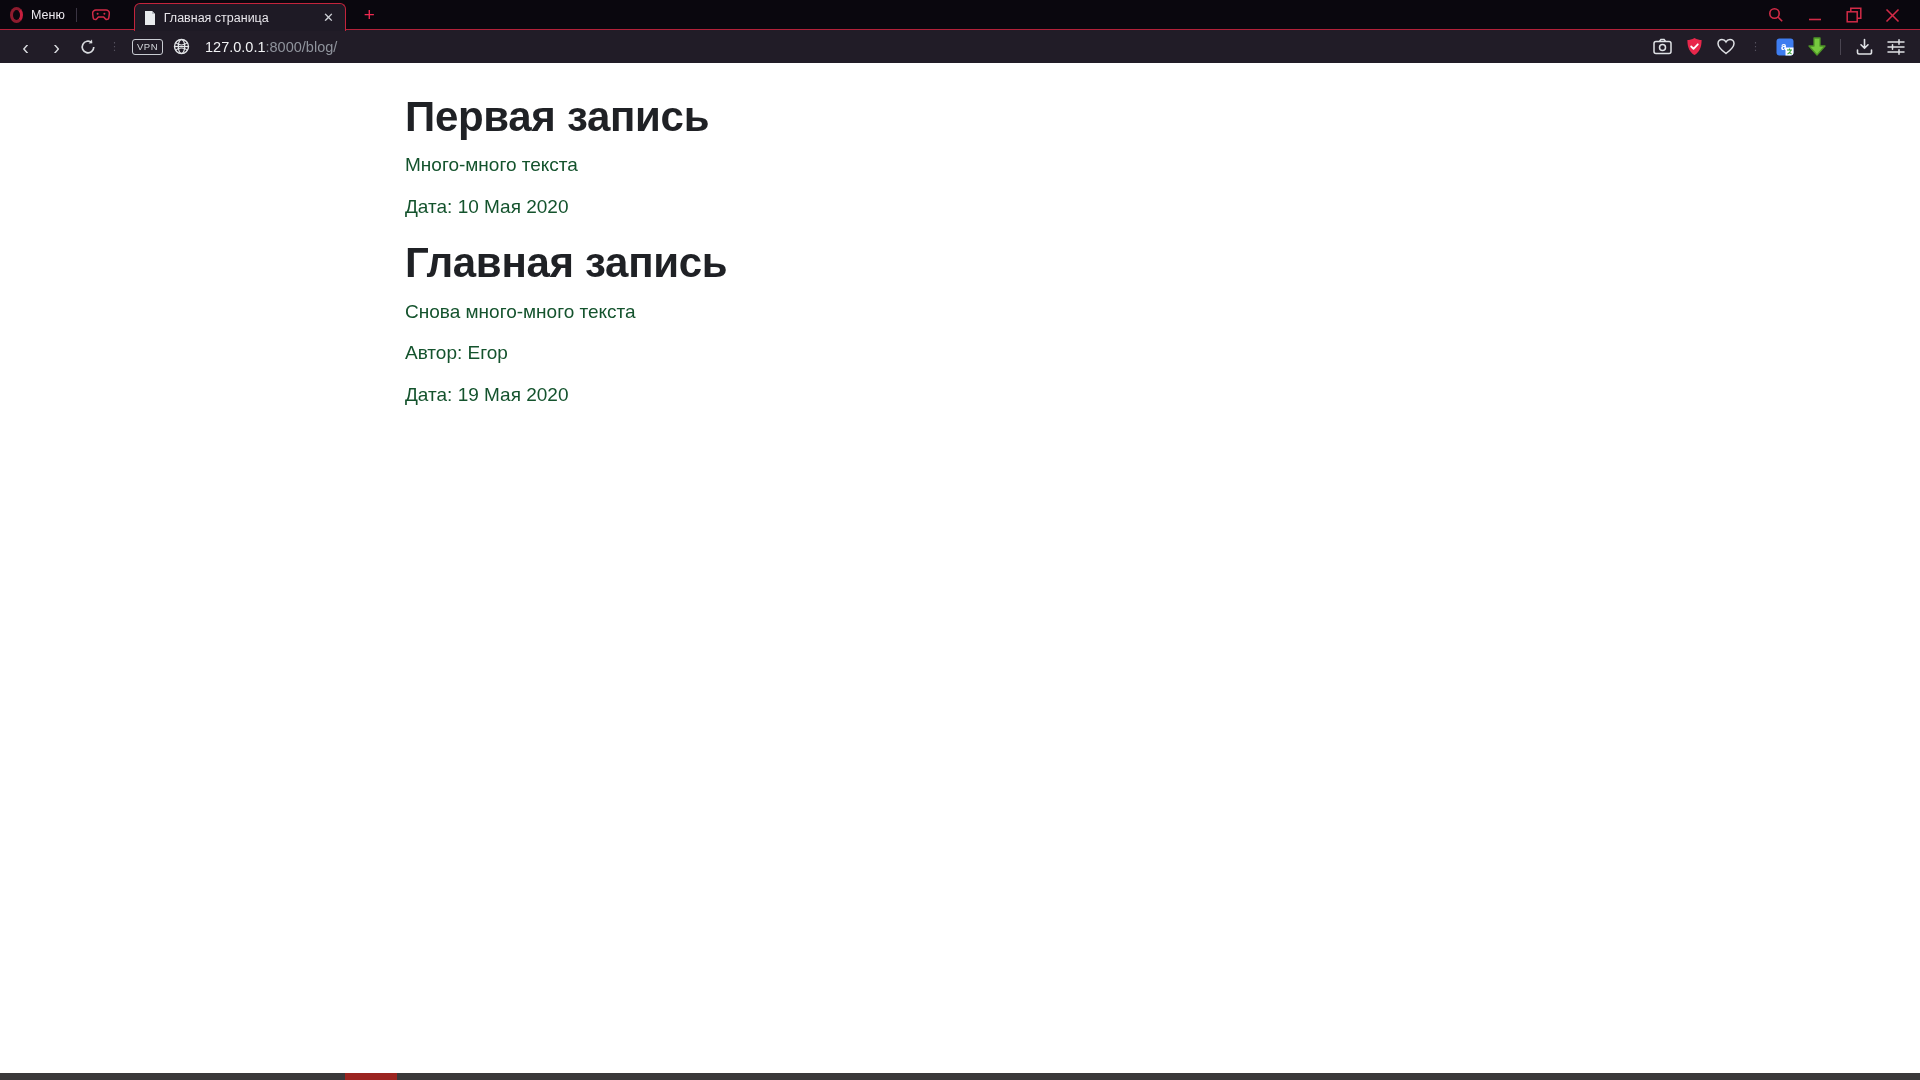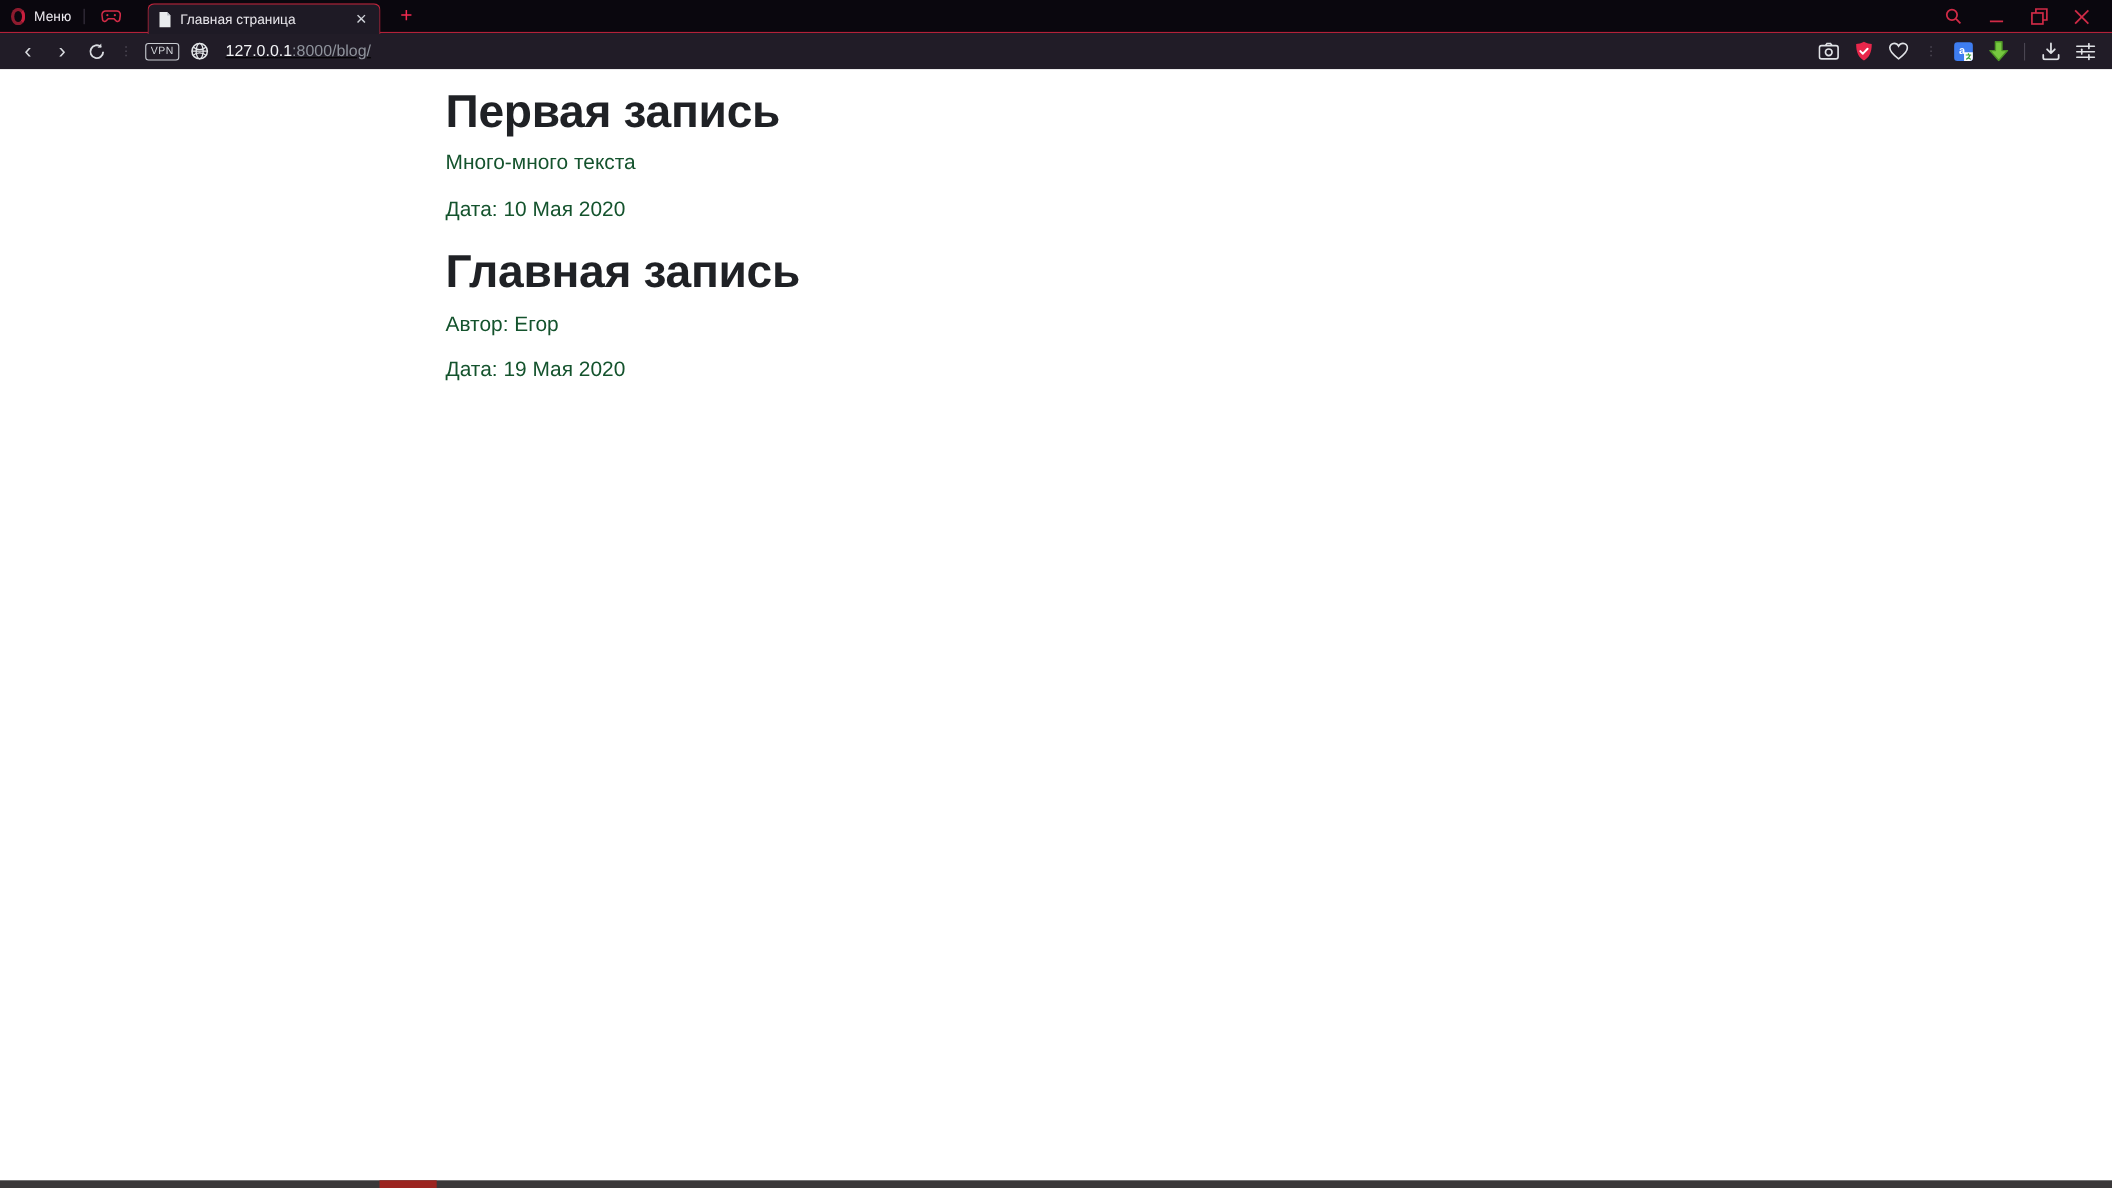--- a/index.html
+++ b/index.html
@@ -58,33 +58,33 @@
   .nav-btn { width:31px; height:26px; display:grid; place-items:center; color:#d9dbdf; }
   .chevron { font-size:20px; line-height:1; font-weight:400; }
   .dots { color:#55505d; font-size:11px; letter-spacing:0; margin:0 6px; }
   .vpn-badge {
     margin-left:6px;
     border:1.5px solid #c9ccd2; border-radius:3px;
     color:#d3d6db; font-size:9.5px; font-weight:400; letter-spacing:.5px;
     padding:1.5px 4px;
   }
   .globe { margin-left:10px; display:grid; place-items:center; }
-  .url { margin-left:15px; font-size:14.5px; white-space:nowrap;text-decoration:underline; }
+  .url { margin-left:15px; font-size:14.5px; white-space:nowrap; }
   .url .host { color:#f2f3f5; }
   .url .path { color:#8f939c; }
 
   .tools-right { margin-left:auto; display:flex; align-items:center; gap:4px; }
   .tool-btn { width:28px; height:26px; display:grid; place-items:center; }
   .sep-line { width:1px; height:16px; background:#4a4551; margin:0 5px; }
 
   
   .content { flex:1; background:#ffffff; padding:14px 0 0 405px; overflow:hidden; }
   .post h1 {
     font-size:42px; font-weight:600; color:#1f2125;
-    line-height:1.15; margin:0 0 10px; letter-spacing:-.3px;
+    line-height:1.15; margin:16px 0 10px; letter-spacing:-.3px;
   }
   .post p { font-size:19px; color:#14532d; line-height:1.5; margin:0 0 13px; }
   .post + .post { margin-top:18px; }
 
   
   .bottombar { position:relative; height:7px; flex:0 0 7px; background:#3a3839; }
   .bottombar .taskbar-accent {
     position:absolute; left:345px; width:52px; top:0; bottom:0; background:#9b2420;
   }
 
@@ -235,20 +235,21 @@
 </div>
 
 <div class="content">
   <div class="post">
     <h1>Первая запись</h1>
     <p>Много-много текста</p>
     <p>Дата: 10 Мая 2020</p>
   </div>
   <div class="post">
     <h1>Главная запись</h1>
+    <p>Снова много-много текста</p>
     <p>Автор: Егор</p>
     <p>Дата: 19 Мая 2020</p>
   </div>
 </div>
 
 <div class="bottombar">
   <div class="taskbar-accent"></div>
 </div>
 
 </body></html>

